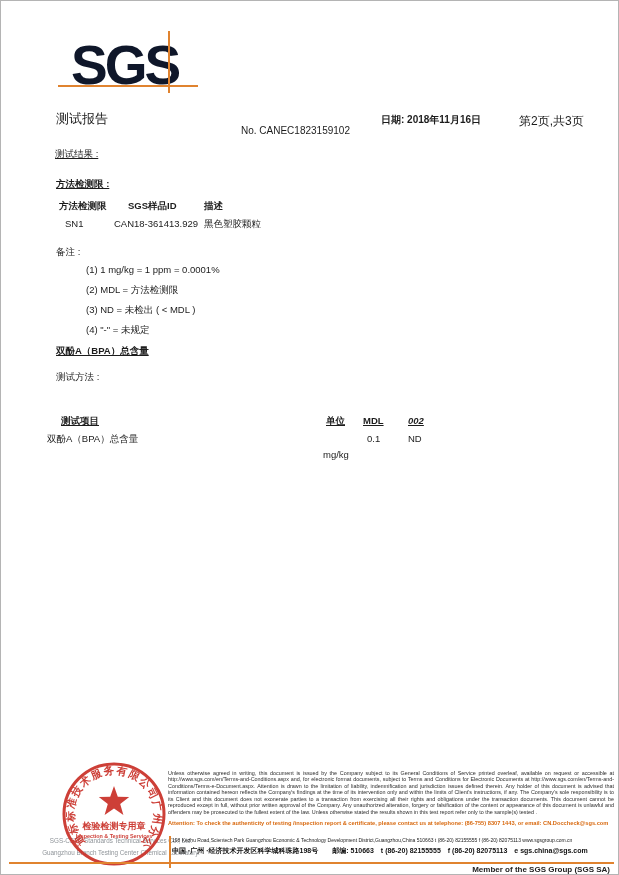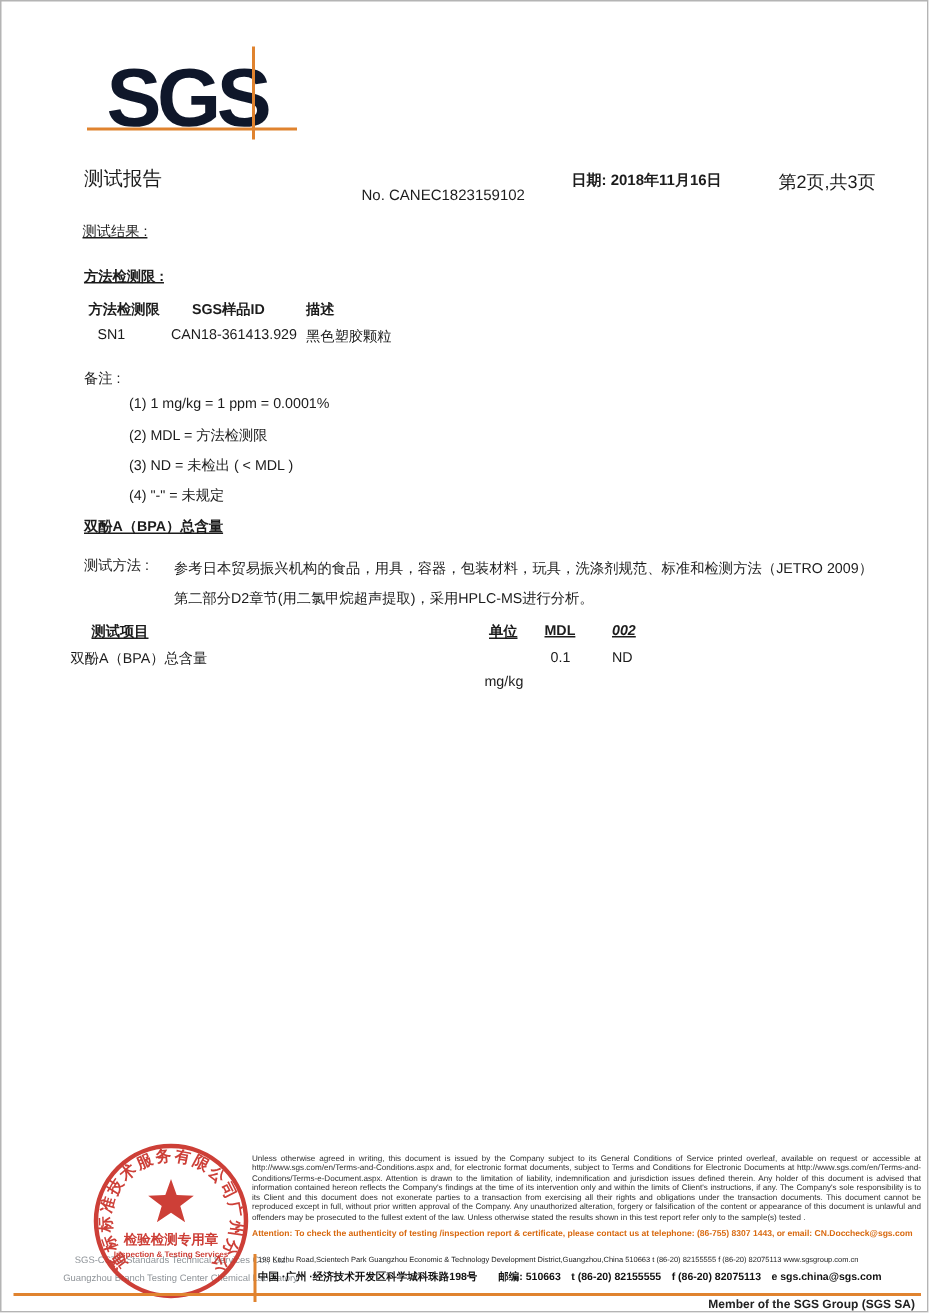--- a/index.html
+++ b/index.html
@@ -120,21 +120,20 @@
   <div class="abs t9 st-c3">黑色塑胶颗粒</div>
 
   <div class="abs t9 remarks-label">备注 :</div>
   <div class="abs t9 note-1">(1) 1 mg/kg = 1 ppm = 0.0001%</div>
   <div class="abs t9 note-2">(2) MDL = 方法检测限</div>
   <div class="abs t9 note-3">(3) ND = 未检出 ( &lt; MDL )</div>
   <div class="abs t9 note-4">(4) "-" = 未规定</div>
 
   <div class="abs t9 bold und bpa-heading">双酚A（BPA）总含量</div>
   <div class="abs t9 method-label">测试方法 :</div>
-  <div class="abs method-text">参考日本贸易振兴机构的食品，用具，容器，包装材料，玩具，洗涤剂规范、标准和检测方法（JETRO 2009）第二部分D2章节(用二氯甲烷超声提取)，采用HPLC-MS进行分析。</div>
 
   <div class="abs t9 bold und rt-h1">测试项目</div>
   <div class="abs t9 bold und rt-h2">单位</div>
   <div class="abs t9 bold und rt-h3">MDL</div>
   <div class="abs t9 bold und rt-h4">002</div>
   <div class="abs t9 rt-c1">双酚A（BPA）总含量</div>
   <div class="abs t9 rt-c2">mg/kg</div>
   <div class="abs t9 rt-c3">0.1</div>
   <div class="abs t9 rt-c4">ND</div>
 

